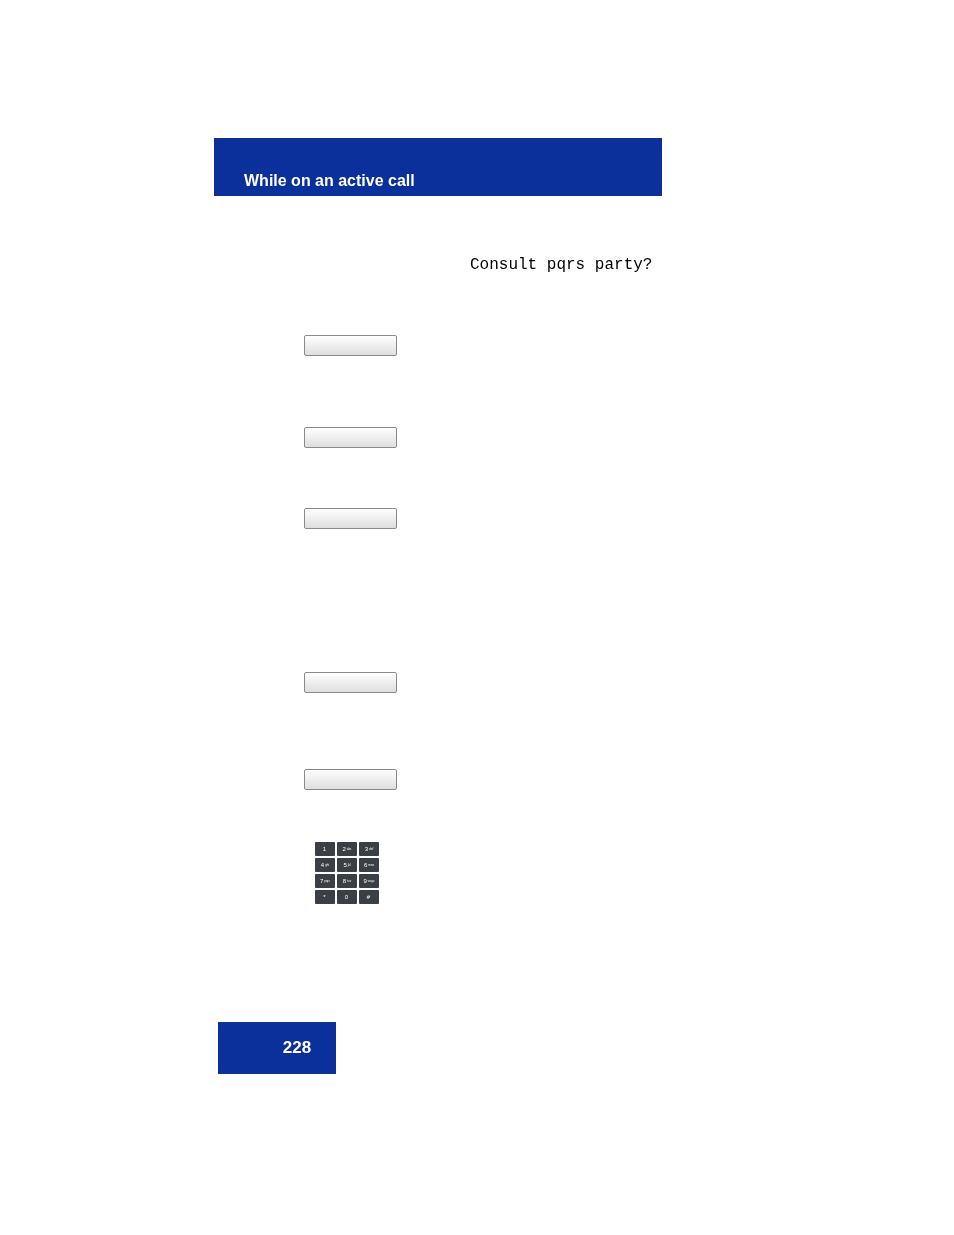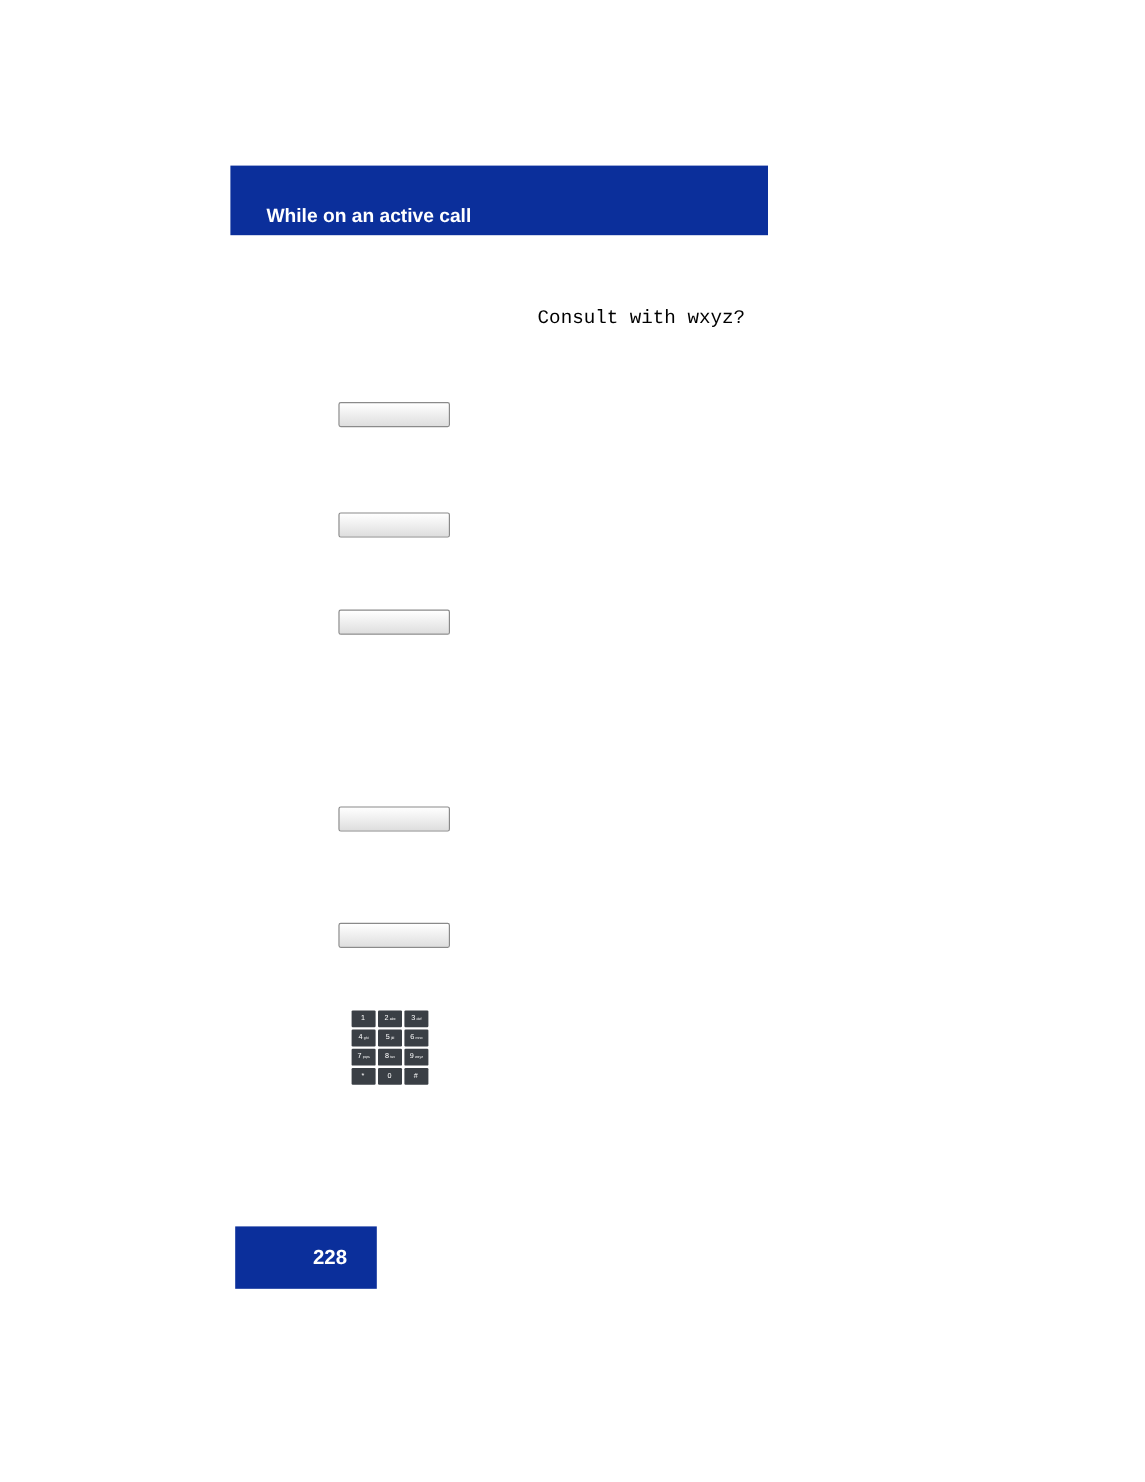--- a/index.html
+++ b/index.html
@@ -9,20 +9,21 @@
     width: 954px;
     height: 1235px;
     font-family: Arial, Helvetica, sans-serif;
     color: #000;
     overflow: hidden;
   }
   .page {
     position: relative;
     width: 846px;
     height: 1235px;
+    margin-left: 22px;
   }
   .header-bar {
     position: absolute;
     left: 192px;
     top: 138px;
     width: 448px;
     height: 58px;
     background: #0b2f9b;
   }
   .header-title {
@@ -115,21 +116,21 @@
   }
 </style>
 </head>
 <body>
 
 <div class="page">
 
   <div class="header-bar"></div>
   <div class="header-title">While on an active call</div>
 
-  <div class="consult">Consult with wxyz?</div>
+  <div class="consult">Consult pqrs party?</div>
 
   <div class="soft-btn btn1"></div>
   <div class="soft-btn btn2"></div>
   <div class="soft-btn btn3"></div>
   <div class="soft-btn btn4"></div>
   <div class="soft-btn btn5"></div>
 
   <div class="keypad">
     <div class="keypad-row">
       <div class="key">

